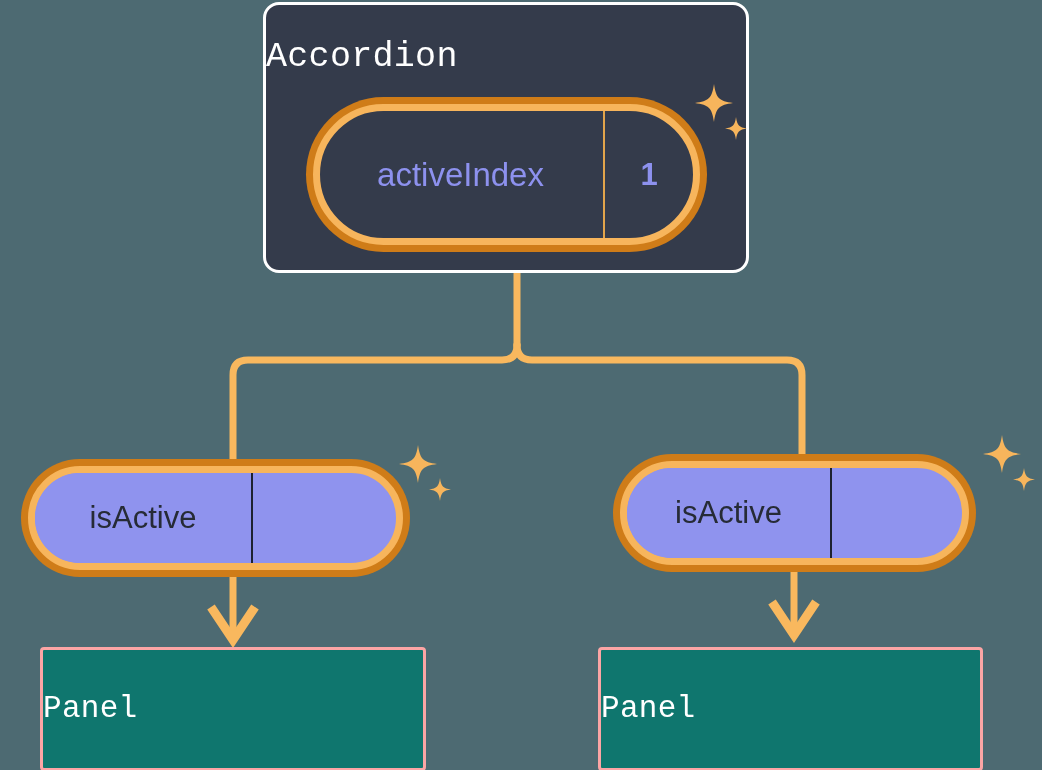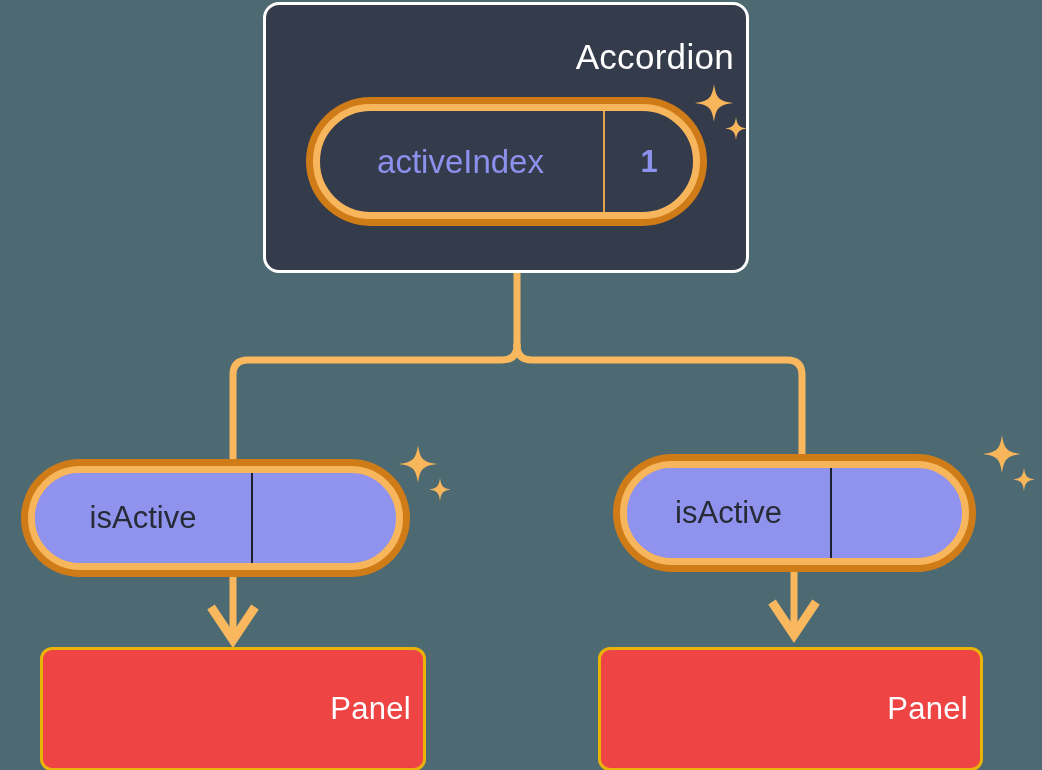--- a/index.html
+++ b/index.html
@@ -37,44 +37,45 @@
     position: absolute;
     z-index: 2;
     box-sizing: border-box;
     background: #343b4b;
     border: 3px solid #ffffff;
     border-radius: 16px;
   }
   .comp-title {
     position: absolute;
     left: 0;
-    right: 12px;
-    text-align: right;
+    right: 4px;
+    text-align: left;
     color: #ffffff;
     letter-spacing: 0.3px;
+    font-family: Liberation Mono, monospace;
   }
 
   #accordion-box {
     left: 263px;
     top: 2px;
     width: 486px;
     height: 271px;
   }
   #accordion-box .comp-title {
     top: 32px;
     font-size: 35px;
   }
 
   .panel-box {
     position: absolute;
     z-index: 2;
     box-sizing: border-box;
-    background: #ef4444;
-    border: 3px solid #eab308;
-    border-radius: 12px;
+    background: #0f766e;
+    border: 3px solid #fca5a5;
+    border-radius: 4px;
   }
   #panel-left  { left: 40px;  top: 647px; width: 386px; height: 124px; }
   #panel-right { left: 598px; top: 647px; width: 385px; height: 124px; }
   .panel-box .comp-title {
     top: 41px;
     font-size: 31px;
   }
 
   
   .pill {
@@ -93,21 +94,21 @@
     align-items: center;
     justify-content: center;
     box-sizing: border-box;
   }
 
   
   #pill-activeindex {
     left: 313px;
     top: 104px;
     width: 387px;
-    height: 115px;
+    height: 141px;
     background: #343b4b;
   }
   #pill-activeindex .pill-key {
     width: 285px;
     font-size: 33px;
     color: #8d91ee;
     border-right: 2px solid #e2a44b;
     padding-right: 2px;
   }
   #pill-activeindex .pill-val {

